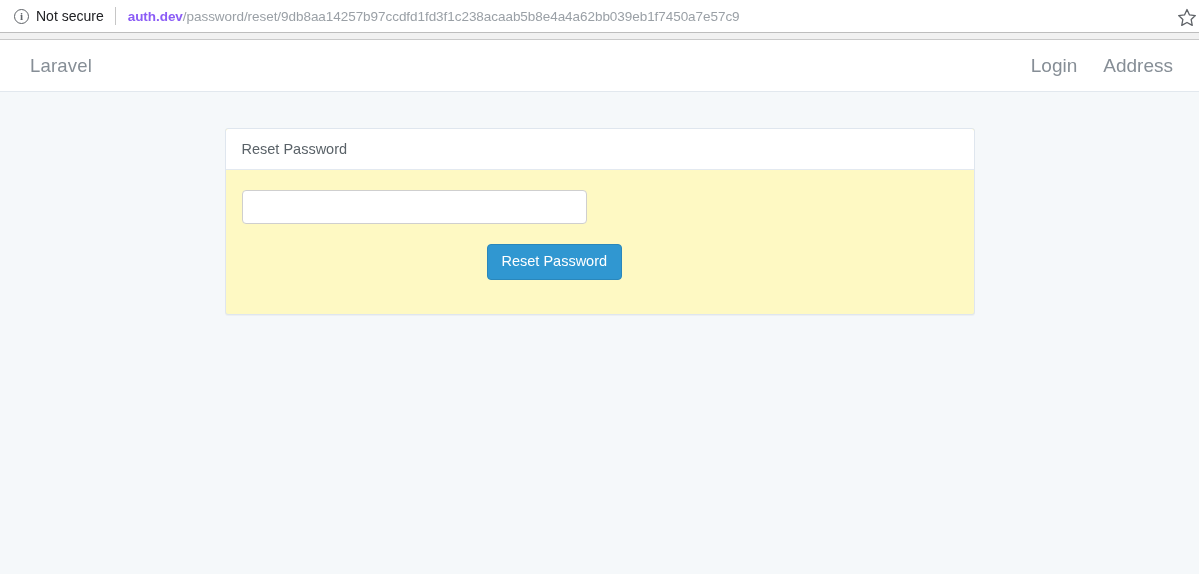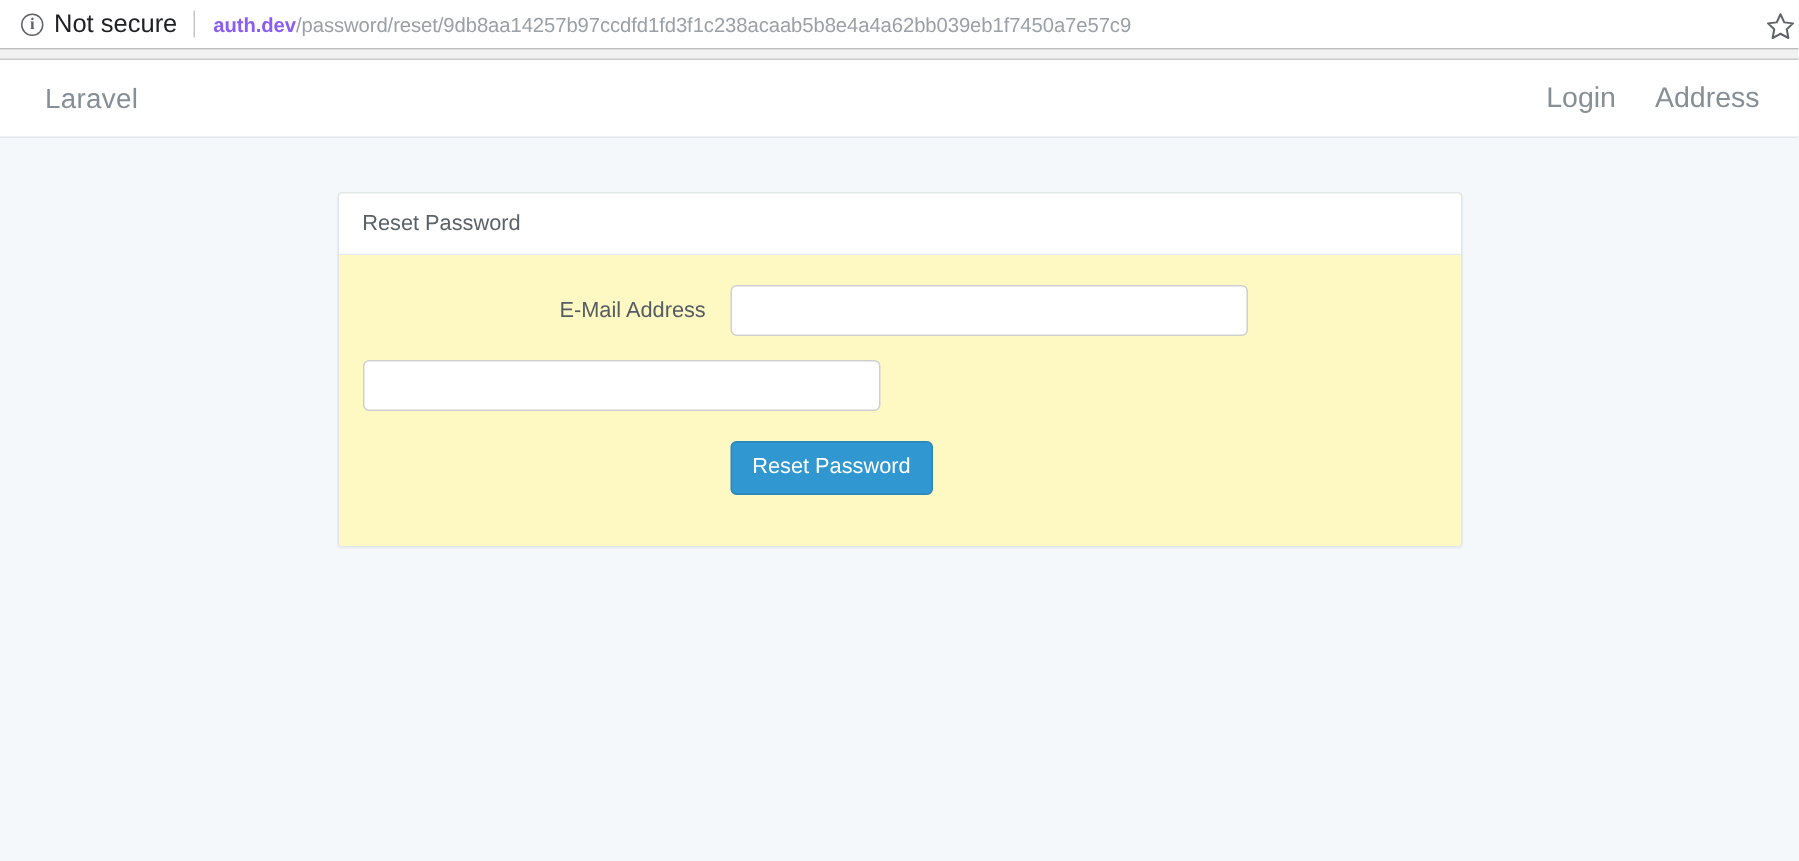--- a/index.html
+++ b/index.html
@@ -40,21 +40,21 @@
     border-radius: 50%;
     color: #5f6368;
     font-size: 11px;
     line-height: 13px;
     text-align: center;
     font-family: "Liberation Serif", serif;
     font-weight: bold;
     box-sizing: border-box;
   }
   .security-text {
-    font-size: 17px;
+    font-size: 14px;
     color: #202124;
     white-space: nowrap;
   }
   .url-divider {
     width: 1px;
     height: 18px;
     background: #c6c6c6;
     margin: 0 12px 0 11px;
   }
   .url-text {
@@ -215,24 +215,20 @@
     </div>
   </div>
 
   <div class="container">
     <div class="card">
 
       <div class="card-header">Reset Password</div>
 
       <div class="card-body">
 
-        <div class="form-row">
-          <div class="form-label">E-Mail Address</div>
-          <input class="form-control" type="email" value="" style="">
-        </div>
 
         <div class="form-row">
           <input class="form-control" type="password" value="" style="">
         </div>
 
 
         <div class="form-actions">
           <div class="actions-spacer"></div>
           <button class="btn-primary" type="submit">Reset Password</button>
         </div>

